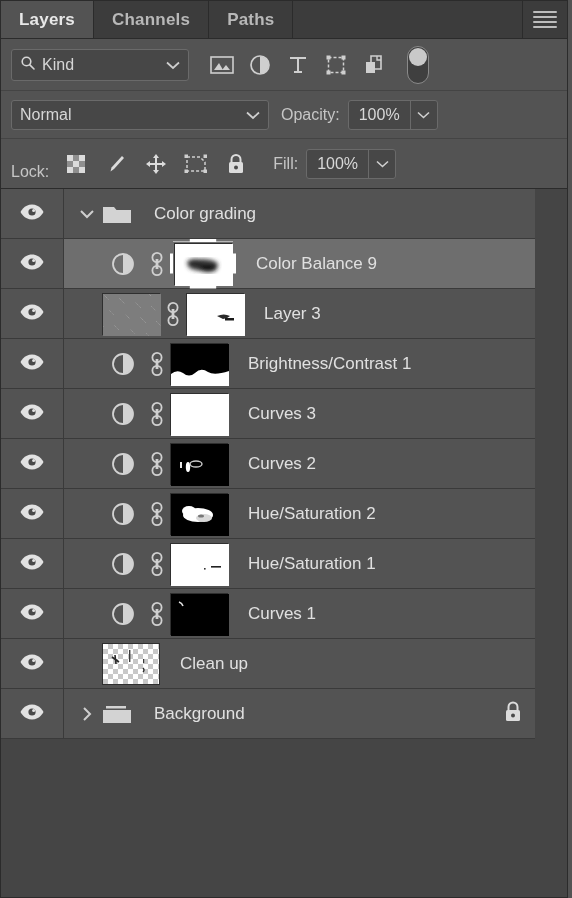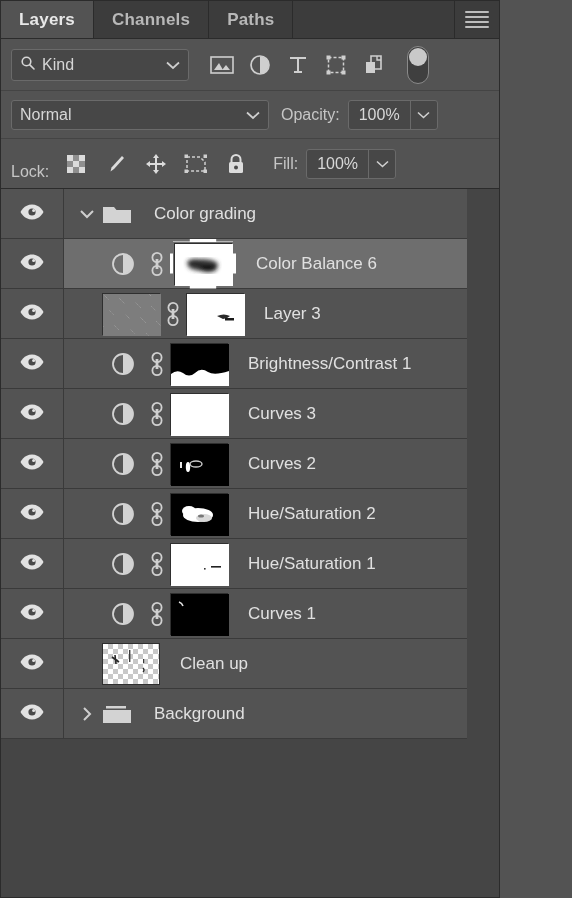--- a/index.html
+++ b/index.html
@@ -3,21 +3,21 @@
 <meta charset="utf-8">
 <style>
   * { box-sizing: border-box; margin: 0; padding: 0; }
   html, body {
     width: 572px; height: 898px;
     background: #535353;
     font-family: "Liberation Sans", sans-serif;
     overflow: hidden;
   }
   .panel {
-    width: 500px; height: 898px;
+    width: 568px; height: 898px;
     background: #a21caf;
     display: flex; flex-direction: column;
     border: 1px solid #2b2b2b;
     position: relative;
   }
 
   
   .tabbar {
     height: 38px; min-height: 38px;
     background: #3c3c3c;
@@ -381,21 +381,21 @@
                   </filter>
                 </defs>
                 <rect width="58" height="42" fill="#ffffff"></rect>
         <g filter="url(#b1)">
           <ellipse cx="28" cy="21" rx="15" ry="6" fill="#3b3b3b"></ellipse>
           <ellipse cx="33" cy="24" rx="9" ry="4" fill="#151515"></ellipse>
           <ellipse cx="20" cy="19" rx="8" ry="4" fill="#2a2a2a"></ellipse>
         </g>
               </svg></span>
           </span>
-          <span class="layername">Color Balance 6</span>
+          <span class="layername">Color Balance 9</span>
         </div>
       </div>
       <div class="row">
         <div class="eyecell">
           <span><svg width="26" height="18" viewBox="0 0 26 18">
     <path d="M13 1.5 C5 1.5 1.5 9 1.5 9 C1.5 9 5 16.5 13 16.5 C21 16.5 24.5 9 24.5 9 C24.5 9 21 1.5 13 1.5 Z" fill="#e2e2e2"></path>
     <circle cx="13" cy="9" r="3.6" fill="#4a4a4a"></circle>
     <circle cx="14.6" cy="7.6" r="1.5" fill="#e2e2e2"></circle>
   </svg></span>
         </div>

